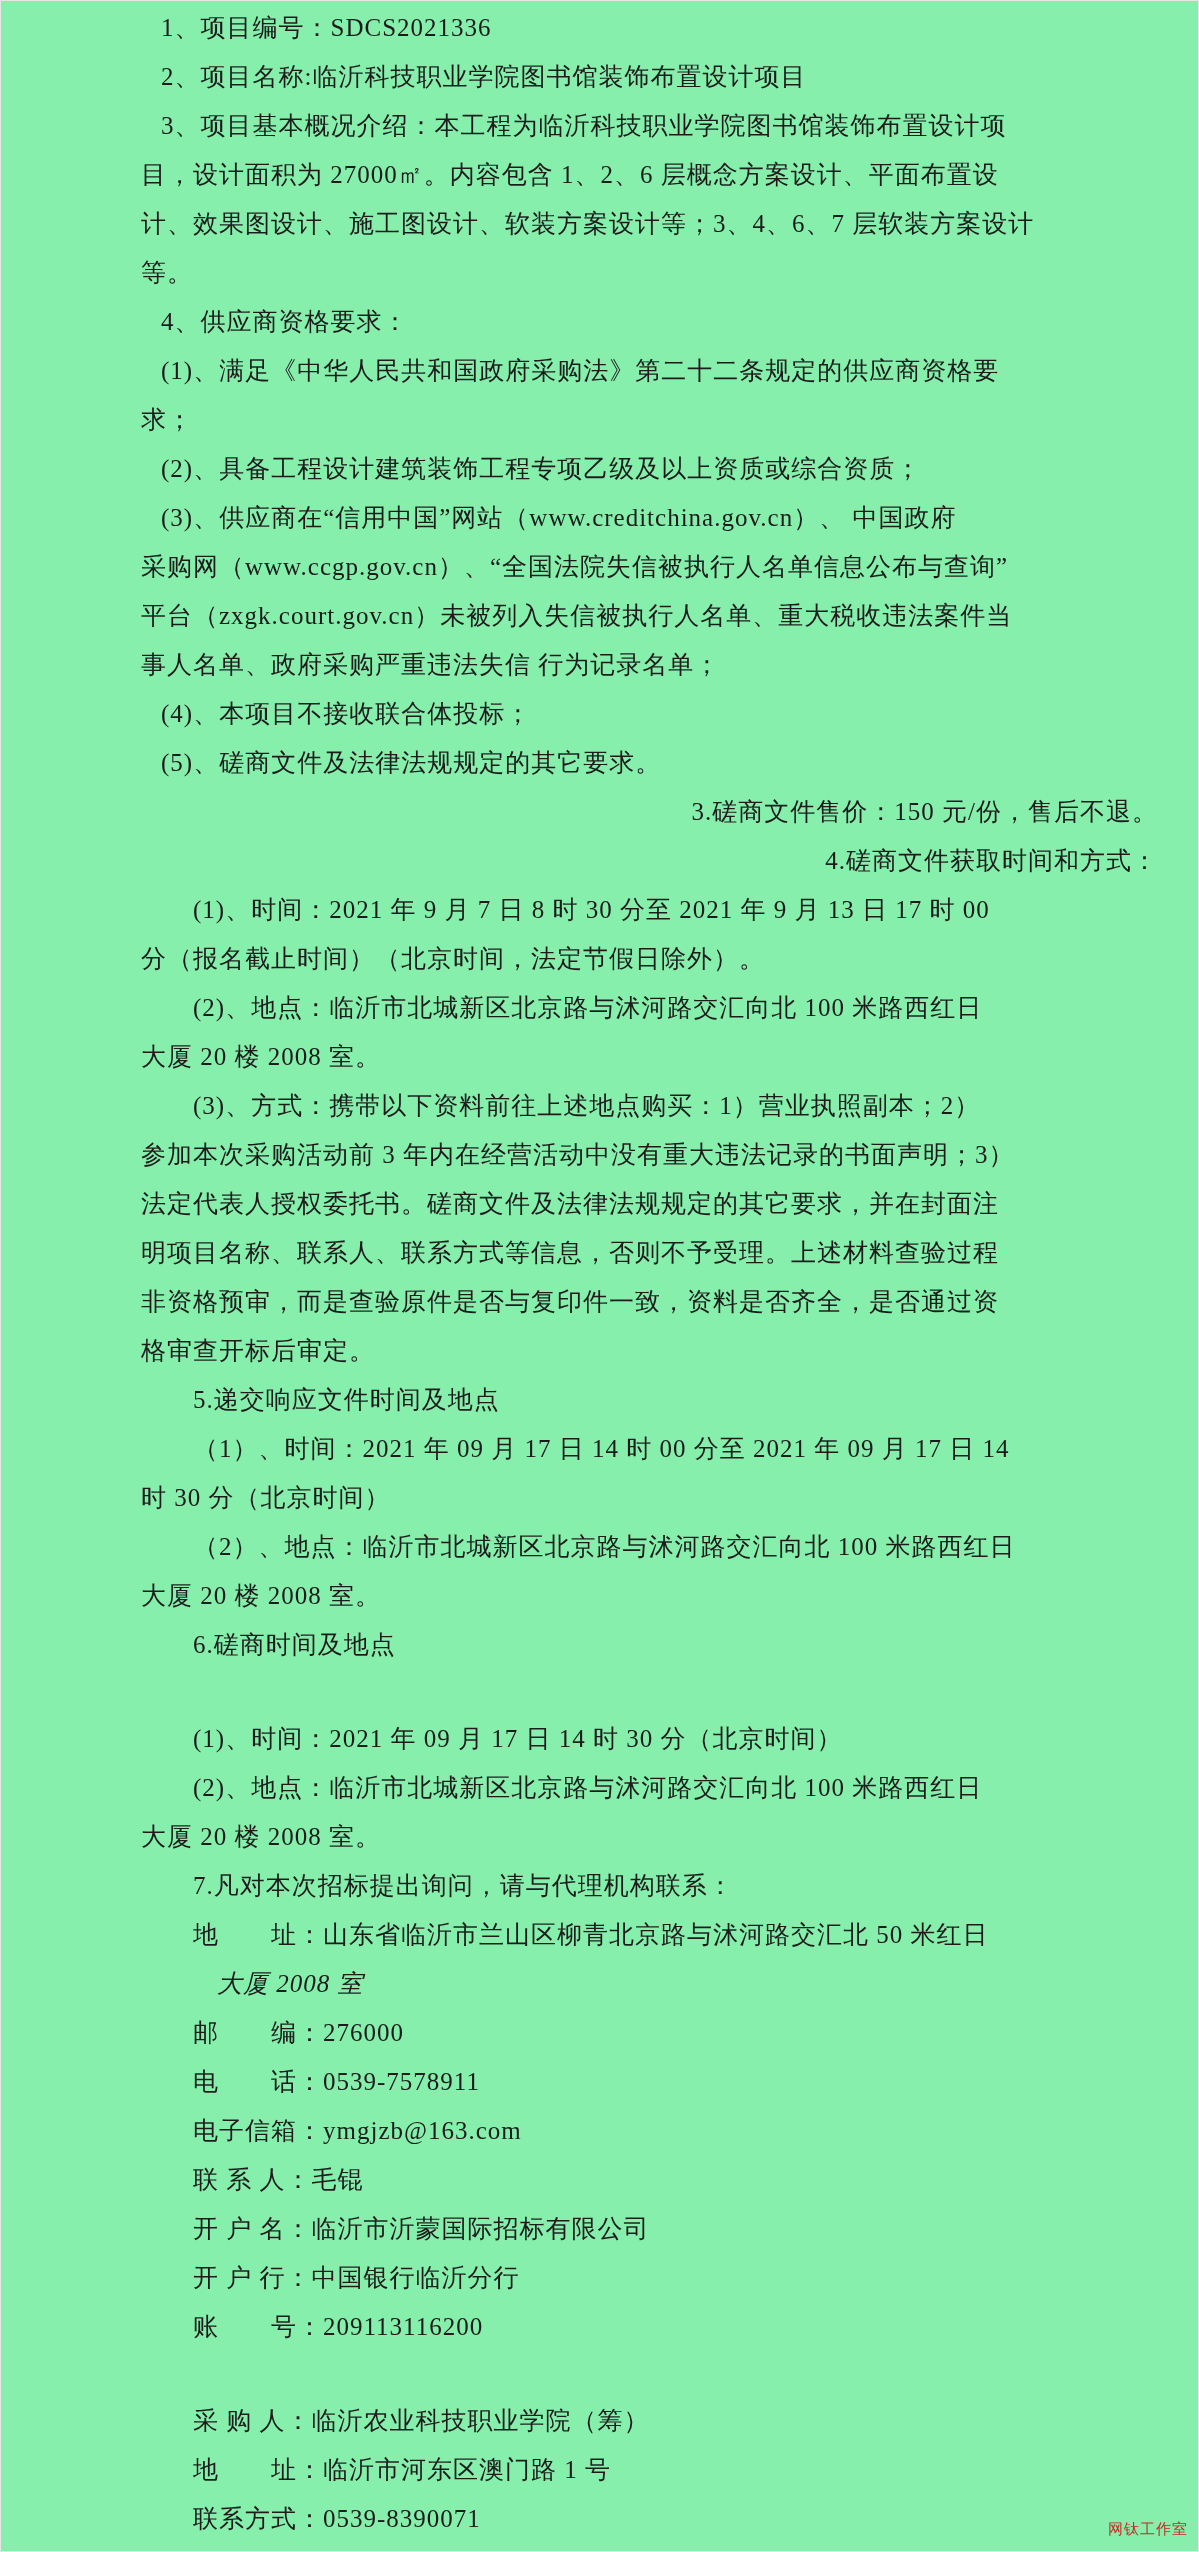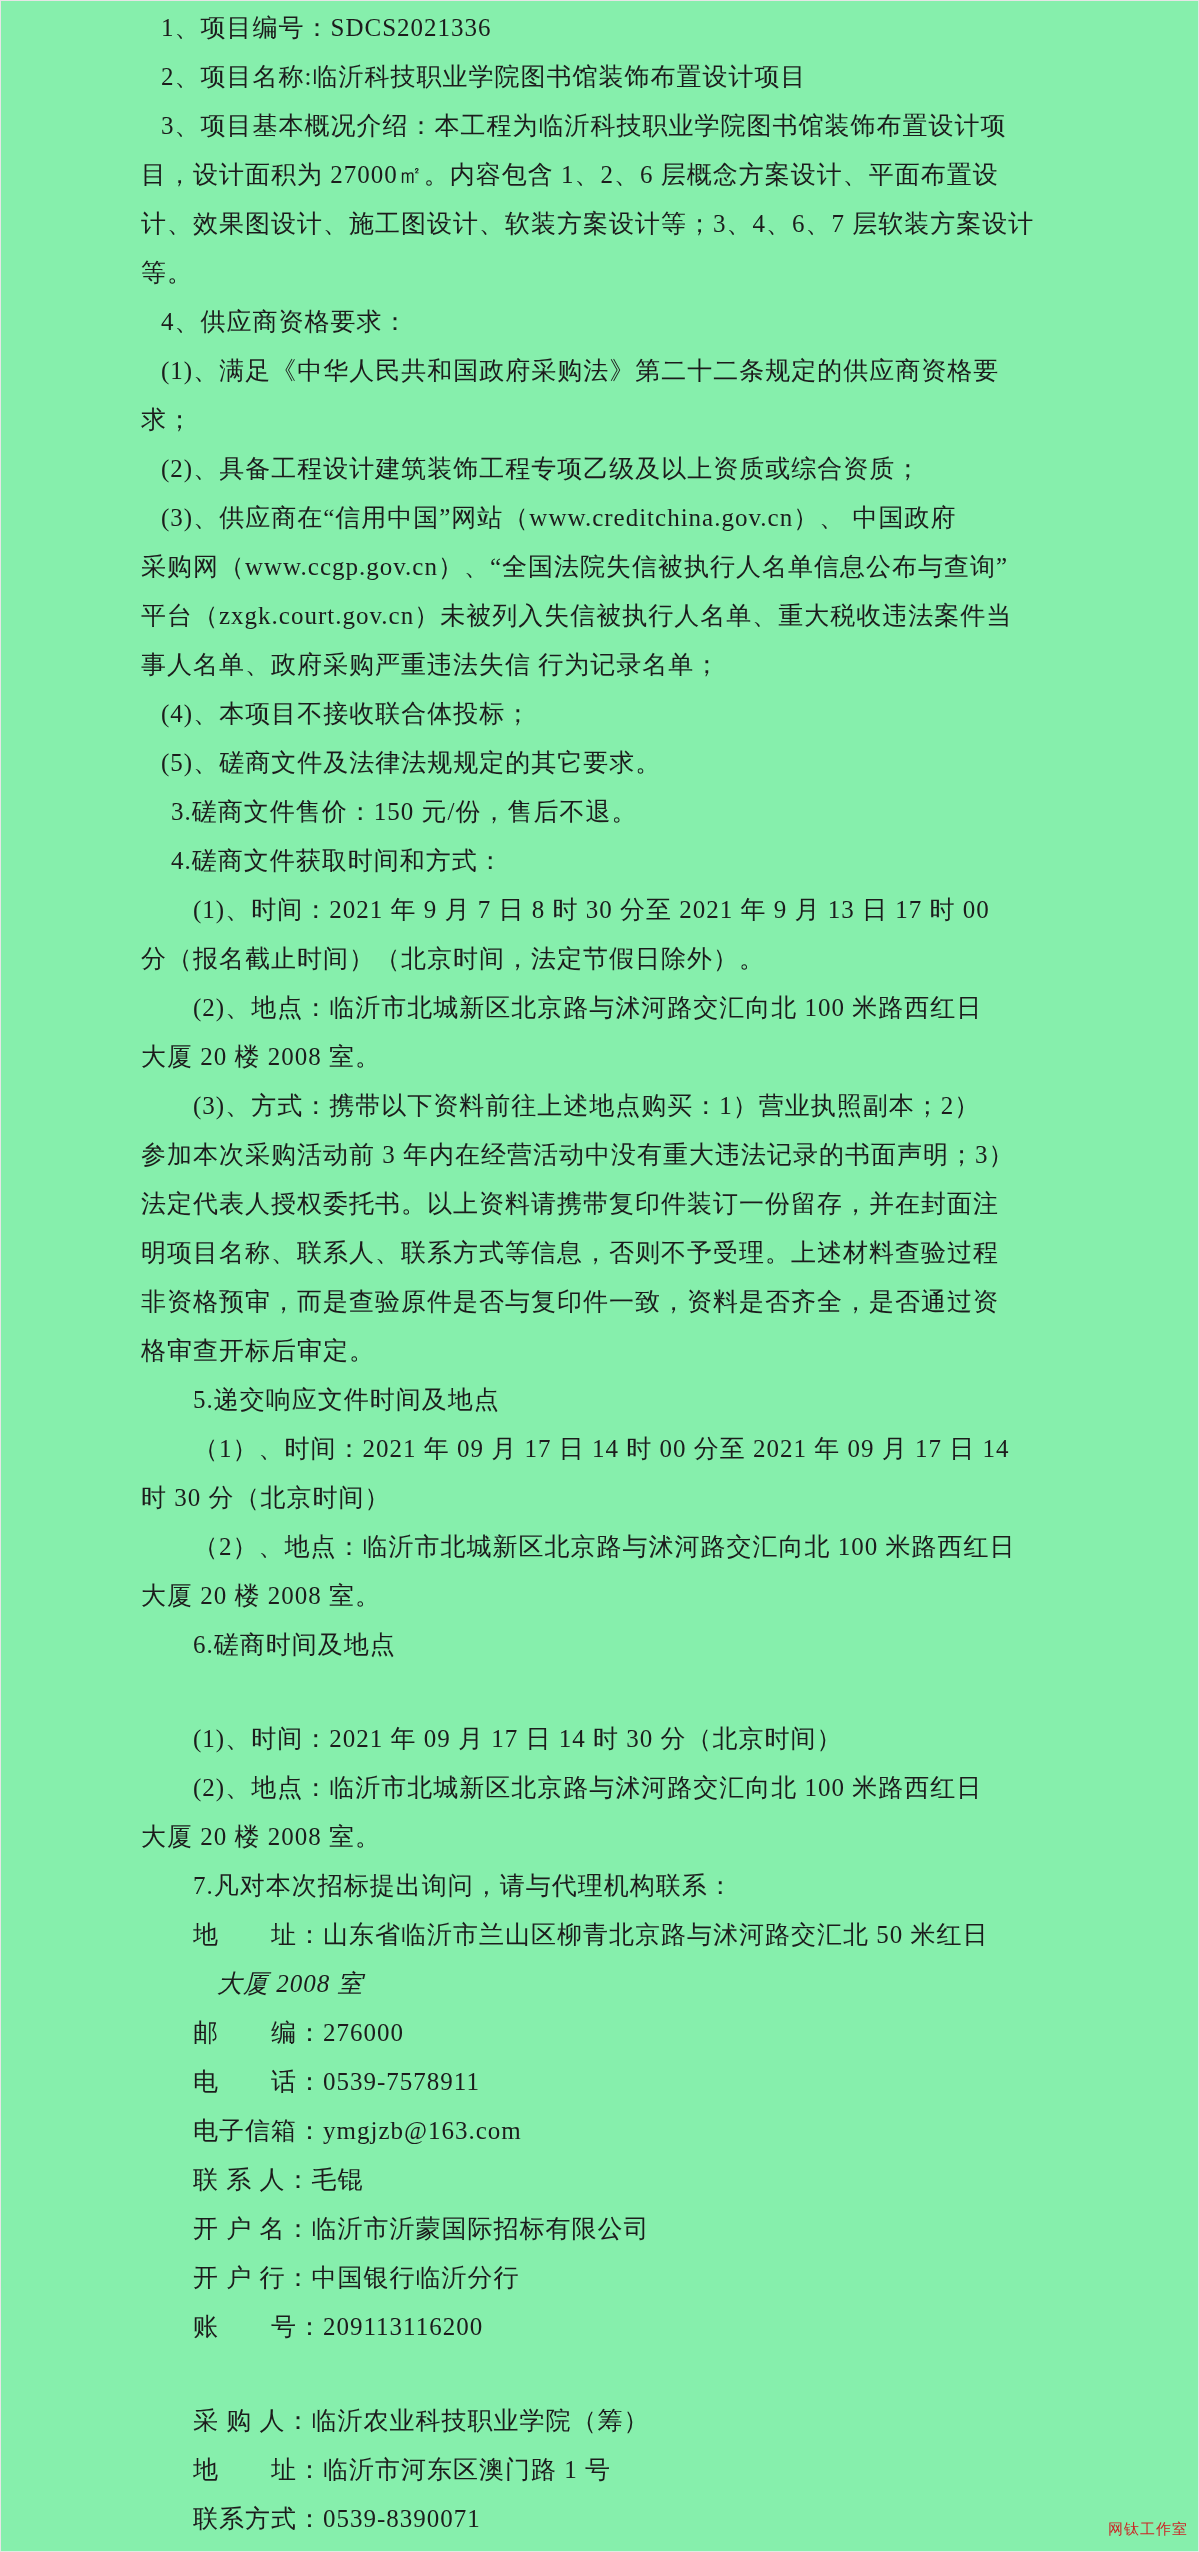--- a/index.html
+++ b/index.html
@@ -16,21 +16,21 @@
     color:#1c1c1c;
   }
   .ln{
     margin:0;
     font-size:25px;
     line-height:49px;
     letter-spacing:1px;
     white-space:pre;
   }
   .i1{margin-left:20px;}
-  .i2{margin-left:30px;}
+  .i2{margin-left:30px;text-align:right;}
   .i3{margin-left:52px;}
   .i4{margin-left:76px;font-style:italic;}
   .spacer{height:45px;margin:0;}
   .watermark{
     position:absolute;
     right:10px;
     bottom:12px;
     font-size:15px;
     letter-spacing:1px;
     font-family:"Liberation Serif","DejaVu Serif",serif;
@@ -58,21 +58,21 @@
       <p class="ln i1">(4)、本项目不接收联合体投标；</p>
       <p class="ln i1">(5)、磋商文件及法律法规规定的其它要求。</p>
       <p class="ln i2">3.磋商文件售价：150 元/份，售后不退。</p>
       <p class="ln i2">4.磋商文件获取时间和方式：</p>
       <p class="ln i3">(1)、时间：2021 年 9 月 7 日 8 时 30 分至 2021 年 9 月 13 日 17 时 00</p>
       <p class="ln i0">分（报名截止时间）（北京时间，法定节假日除外）。</p>
       <p class="ln i3">(2)、地点：临沂市北城新区北京路与沭河路交汇向北 100 米路西红日</p>
       <p class="ln i0">大厦 20 楼 2008 室。</p>
       <p class="ln i3">(3)、方式：携带以下资料前往上述地点购买：1）营业执照副本；2）</p>
       <p class="ln i0">参加本次采购活动前 3 年内在经营活动中没有重大违法记录的书面声明；3）</p>
-      <p class="ln i0">法定代表人授权委托书。以上资料请携带复印件装订一份留存，并在封面注</p>
+      <p class="ln i0">法定代表人授权委托书。磋商文件及法律法规规定的其它要求，并在封面注</p>
       <p class="ln i0">明项目名称、联系人、联系方式等信息，否则不予受理。上述材料查验过程</p>
       <p class="ln i0">非资格预审，而是查验原件是否与复印件一致，资料是否齐全，是否通过资</p>
       <p class="ln i0">格审查开标后审定。</p>
       <p class="ln i3">5.递交响应文件时间及地点</p>
       <p class="ln i3">（1）、时间：2021 年 09 月 17 日 14 时 00 分至 2021 年 09 月 17 日 14</p>
       <p class="ln i0">时 30 分（北京时间）</p>
       <p class="ln i3">（2）、地点：临沂市北城新区北京路与沭河路交汇向北 100 米路西红日</p>
       <p class="ln i0">大厦 20 楼 2008 室。</p>
       <p class="ln i3">6.磋商时间及地点</p>
       <p class="spacer"></p>

